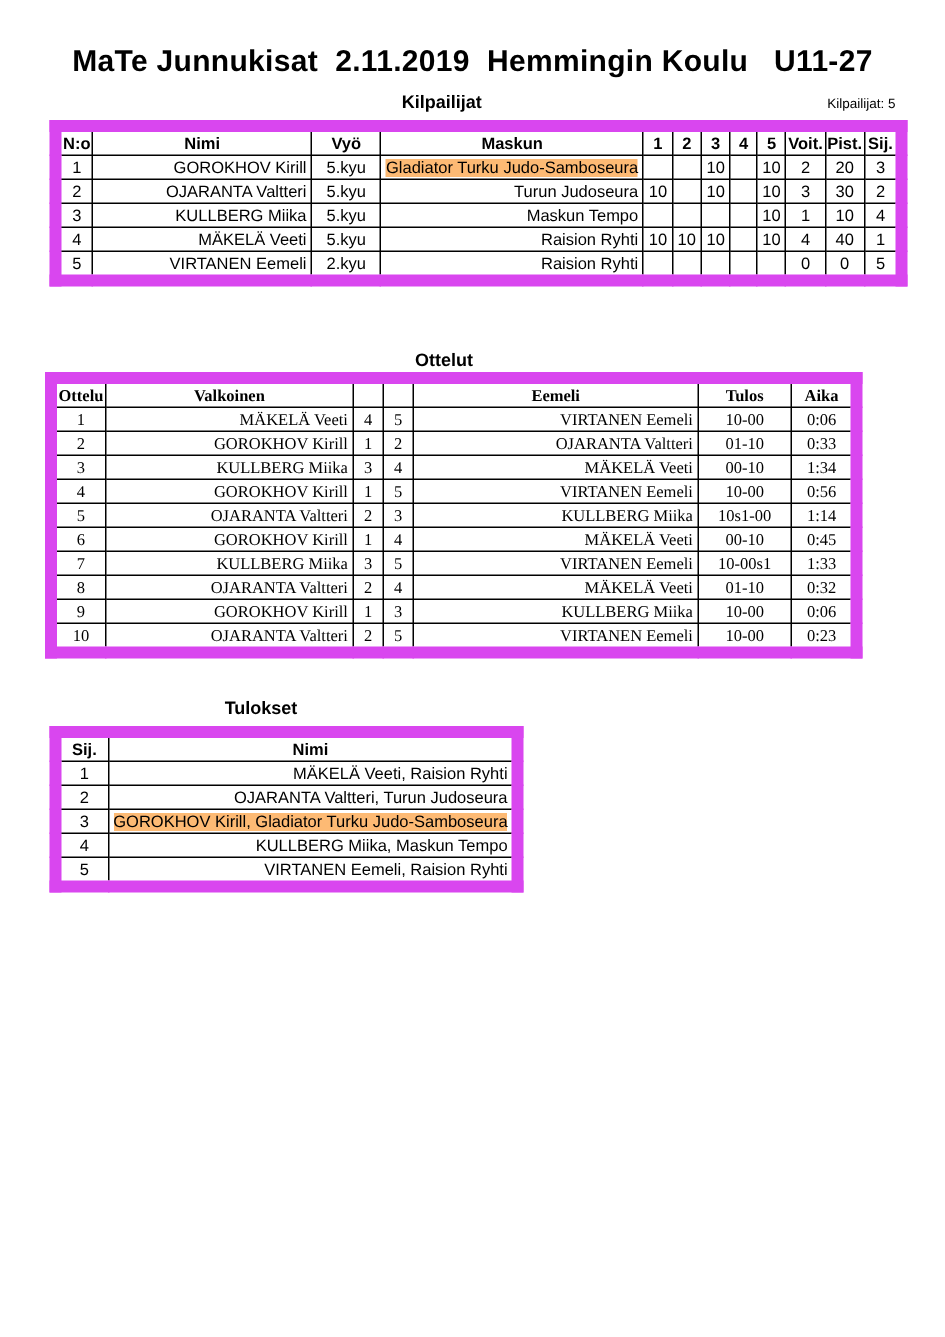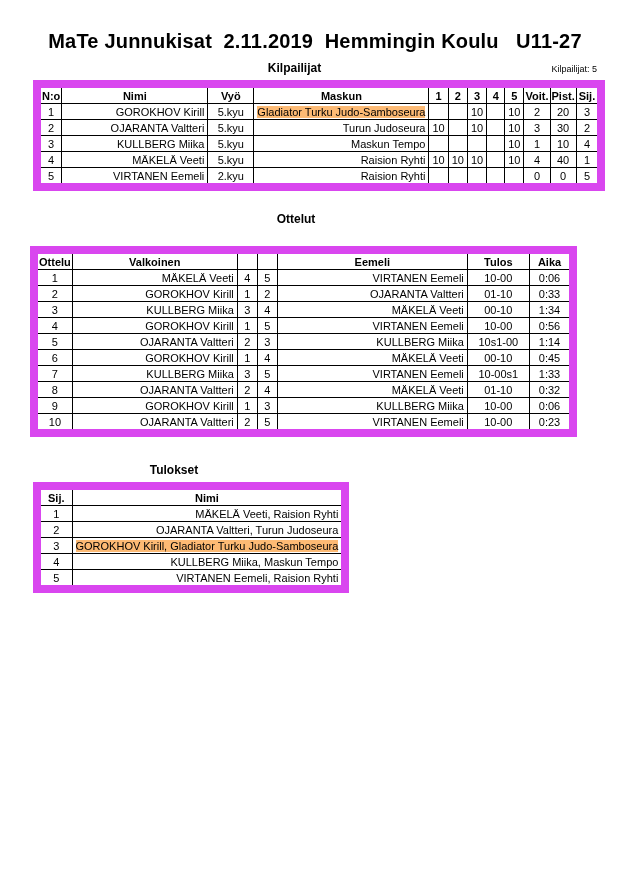--- a/index.html
+++ b/index.html
@@ -19,23 +19,23 @@
   table { border-collapse:collapse; table-layout:fixed; background:#fff; }
   table { border:8px solid #d946ef; }
   th, td { border:1px solid #000; font-size:11px; line-height:14px; height:15px; padding:0 3px; overflow:visible; }
   th { font-weight:bold; text-align:center; padding:0 1px; white-space:nowrap; }
   td { white-space:nowrap; }
   td.c { text-align:center; }
   td.l { text-align:right; }
   .spill { position:relative; z-index:2; background:#fdba74; }
 
   .t-kilpailijat { margin-left:33px; margin-top:4px; }
-  .sec-head2 { margin-top:21px; }
+  .sec-head2 { margin-top:42px; }
   .t2-title { width:532px; margin-left:30px; }
-  .t-ottelut { margin-left:30px; margin-top:20px; }
+  .t-ottelut { margin-left:30px; margin-top:1px;font-family:Liberation Serif, serif; }
   .sec-head3 { margin-top:26px; }
   .t3-title { width:282px; margin-left:33px; }
   .t-tulokset { margin-left:33px; margin-top:5px; }
 </style>
 </head>
 <body>
 
 <div class="page">
 
   <h1 class="title">MaTe Junnukisat  2.11.2019  Hemmingin Koulu   U11-27</h1>

